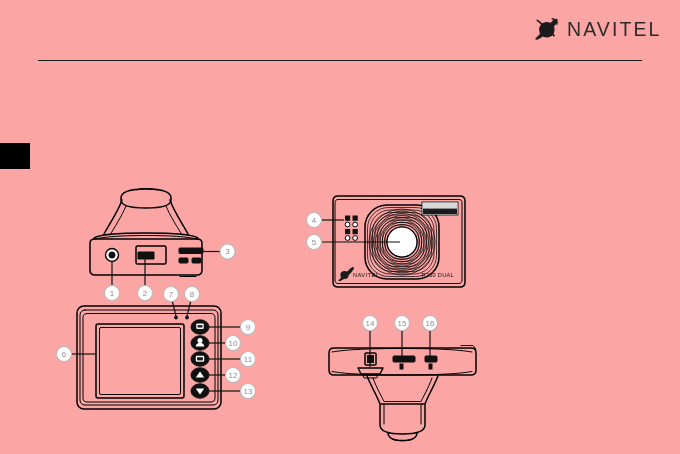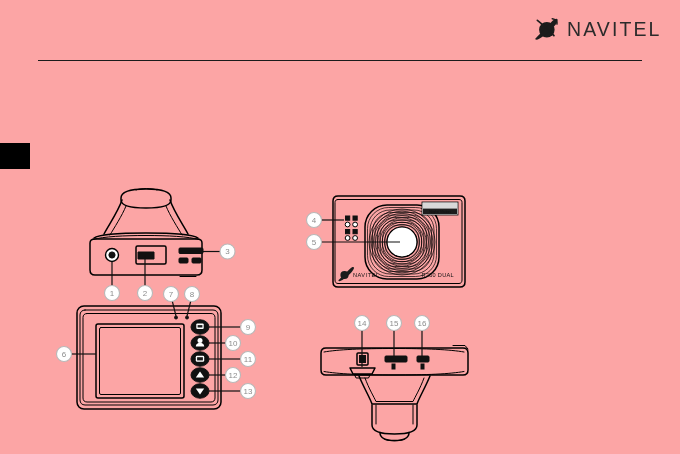--- a/index.html
+++ b/index.html
@@ -56,21 +56,21 @@
     background: #000000;
   }
 
   
   .fig { position: absolute; }
   .fig svg { display: block; overflow: visible; }
 
   #fig-top       { left: 84px;  top: 186px; }
   #fig-front     { left: 302px; top: 190px; }
   #fig-back      { left: 54px;  top: 292px; }
-  #fig-bottom    { left: 312px; top: 312px; }
+  #fig-bottom    { left: 320px; top: 312px; }
 
   .ln   { fill: none; stroke: #000; stroke-width: 1.5; stroke-linejoin: round; stroke-linecap: round; }
   .ln-t { fill: none; stroke: #000; stroke-width: 1; stroke-linejoin: round; stroke-linecap: round; }
   .ln-h { fill: none; stroke: #000; stroke-width: 0.7; }
   .fill-d { fill: #111; stroke: #111; stroke-width: 1; }
   .fill-w { fill: #fff; stroke: #000; stroke-width: 1.4; }
   .fill-n { fill: #fff; stroke: #000; stroke-width: 1; }
 
   
   .callout-c { fill: #ffffff; stroke: #b9b9b9; stroke-width: 1.1; }

